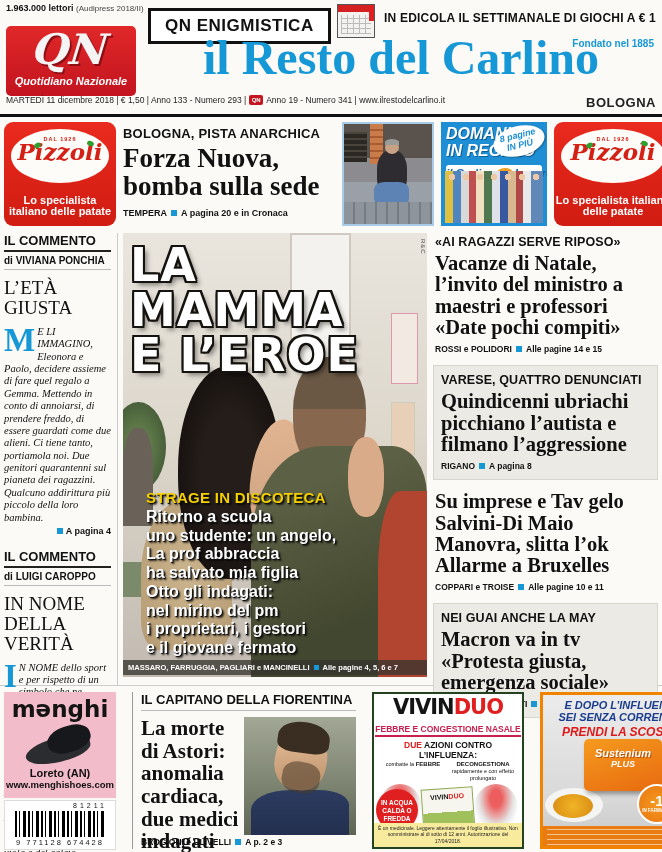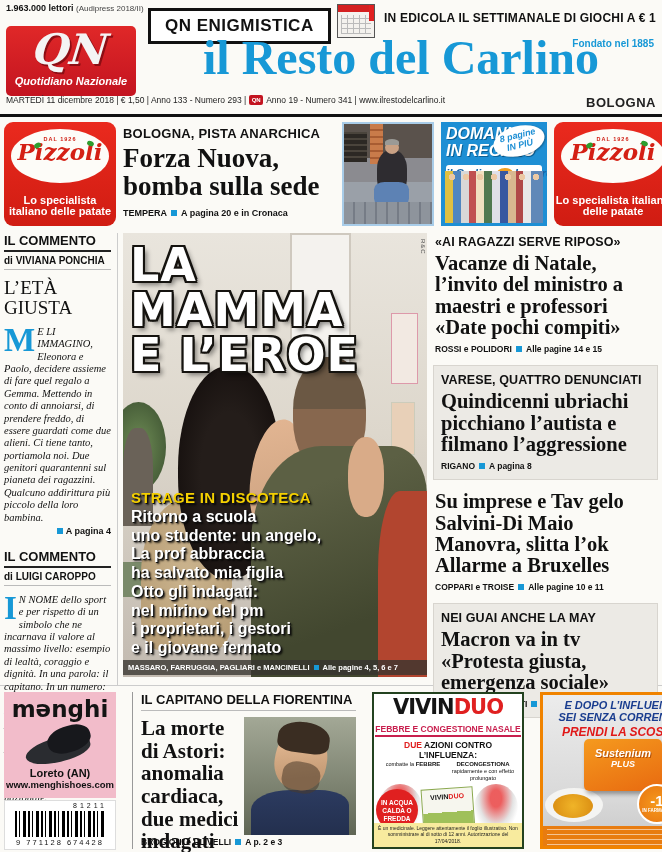--- a/index.html
+++ b/index.html
@@ -107,21 +107,21 @@
   .sc-fur { left:6%; top:60%; width:30%; height:34%; background:radial-gradient(ellipse,#cbb48e,#b49a72); border-radius:50% 50% 20% 20%; }
   .sc-hair { left:18%; top:30%; width:34%; height:48%; background:radial-gradient(ellipse,#241d1a 40%,#17110f 75%); border-radius:48%; }
   .sc-face { left:42%; top:42%; width:17%; height:26%; background:linear-gradient(160deg,#e3b693,#caa07e); border-radius:50% 50% 46% 46%; transform:rotate(8deg); }
   .sc-boyhead { left:56%; top:28%; width:24%; height:26%; background:linear-gradient(180deg,#6b5844 0 45%,#87674e 45%); border-radius:46%; }
   .sc-jacket { left:42%; top:48%; width:58%; height:55%; background:linear-gradient(160deg,#5c6044 20%,#42472f 70%); border-radius:40% 20% 0 0; }
   .sc-redarm { left:84%; top:58%; width:18%; height:45%; background:#b2452f; border-radius:40% 0 0 0; }
   .sc-hand { left:74%; top:46%; width:12%; height:18%; background:#d9ab88; border-radius:45%; }
   .ph-title { position:absolute; left:7px; top:10px; font-family:"DejaVu Sans", sans-serif;
     font-weight:bold; font-size:46px; line-height:0.98; color:#fff; letter-spacing:1px;
     text-shadow:-2px 0 #15130f,2px 0 #15130f,0 -2px #15130f,0 2px #15130f,-2px -2px #15130f,2px 2px #15130f,-2px 2px #15130f,2px -2px #15130f,4px 4px 5px rgba(0,0,0,.45); }
-  .ph-block { position:absolute; left:8px; width:250px; }
+  .ph-block { position:absolute; left:23px; width:250px; }
   .ph-label { color:#f5d000; font-weight:bold; font-size:15px; letter-spacing:0.3px;
     text-shadow:1px 1px 0 #111,2px 2px 2px rgba(0,0,0,.8); margin-bottom:2px; }
   .ph-line { color:#fff; font-weight:bold; font-size:16px; line-height:1.16;
     text-shadow:1px 1px 0 #111,2px 2px 2px rgba(0,0,0,.85); }
   .ph-credit { position:absolute; left:0; right:0; bottom:2px; background:rgba(55,52,48,.78);
     color:#fff; font-size:7.5px; font-weight:bold; padding:3px 5px; display:flex; align-items:center; gap:4px; }
   .ph-credit .sq { width:5px; height:5px; }
   .ph-vcred { position:absolute; right:1px; top:6px; writing-mode:vertical-rl; font-size:6px; color:#555; letter-spacing:1px; }
   
   .rightcol { flex:1; padding-left:6px; }
@@ -301,20 +301,24 @@
           <span class="dropcap">M</span><span>E LI IMMAGINO, Eleonora e Paolo, decidere assieme di fare quel regalo a Gemma. Mettendo in conto di annoiarsi, di prendere freddo, di essere guardati come due alieni. Ci tiene tanto, portiamola noi. Due genitori quarantenni sul pianeta dei ragazzini. Qualcuno addirittura più piccolo della loro bambina.</span>
         </div>
         <div class="cm-ref">
           <span class="sq"></span>
           <span>A pagina 4</span>
         </div>
       </div>
       <div class="cm">
         <div class="cm-sec">IL COMMENTO</div>
         <div class="cm-auth">di LUIGI CAROPPO</div>
+        <div class="cm-title">
+          <div>IN NOME</div>
+          <div>DELLA VERITÀ</div>
+        </div>
         <div class="cm-body">
           <span class="dropcap">I</span><span>N NOME dello sport e per rispetto di un simbolo che ne incarnava il valore al massimo livello: esempio di lealtà, coraggio e dignità. In una parola: il capitano. In un numero: il 13. Con il suo nome: Davide Astori. Passo passo si sta diradando quel grigiore pesantissimo del cielo che il 4 marzo scorso ha accolto lassù l’emblema viola e del calcio nazionale.</span>
         </div>
 
       </div>
     </div>
 
     <div class="photo">
       <div class="sc sc-window"></div>
       <div class="sc sc-poster1"></div>

